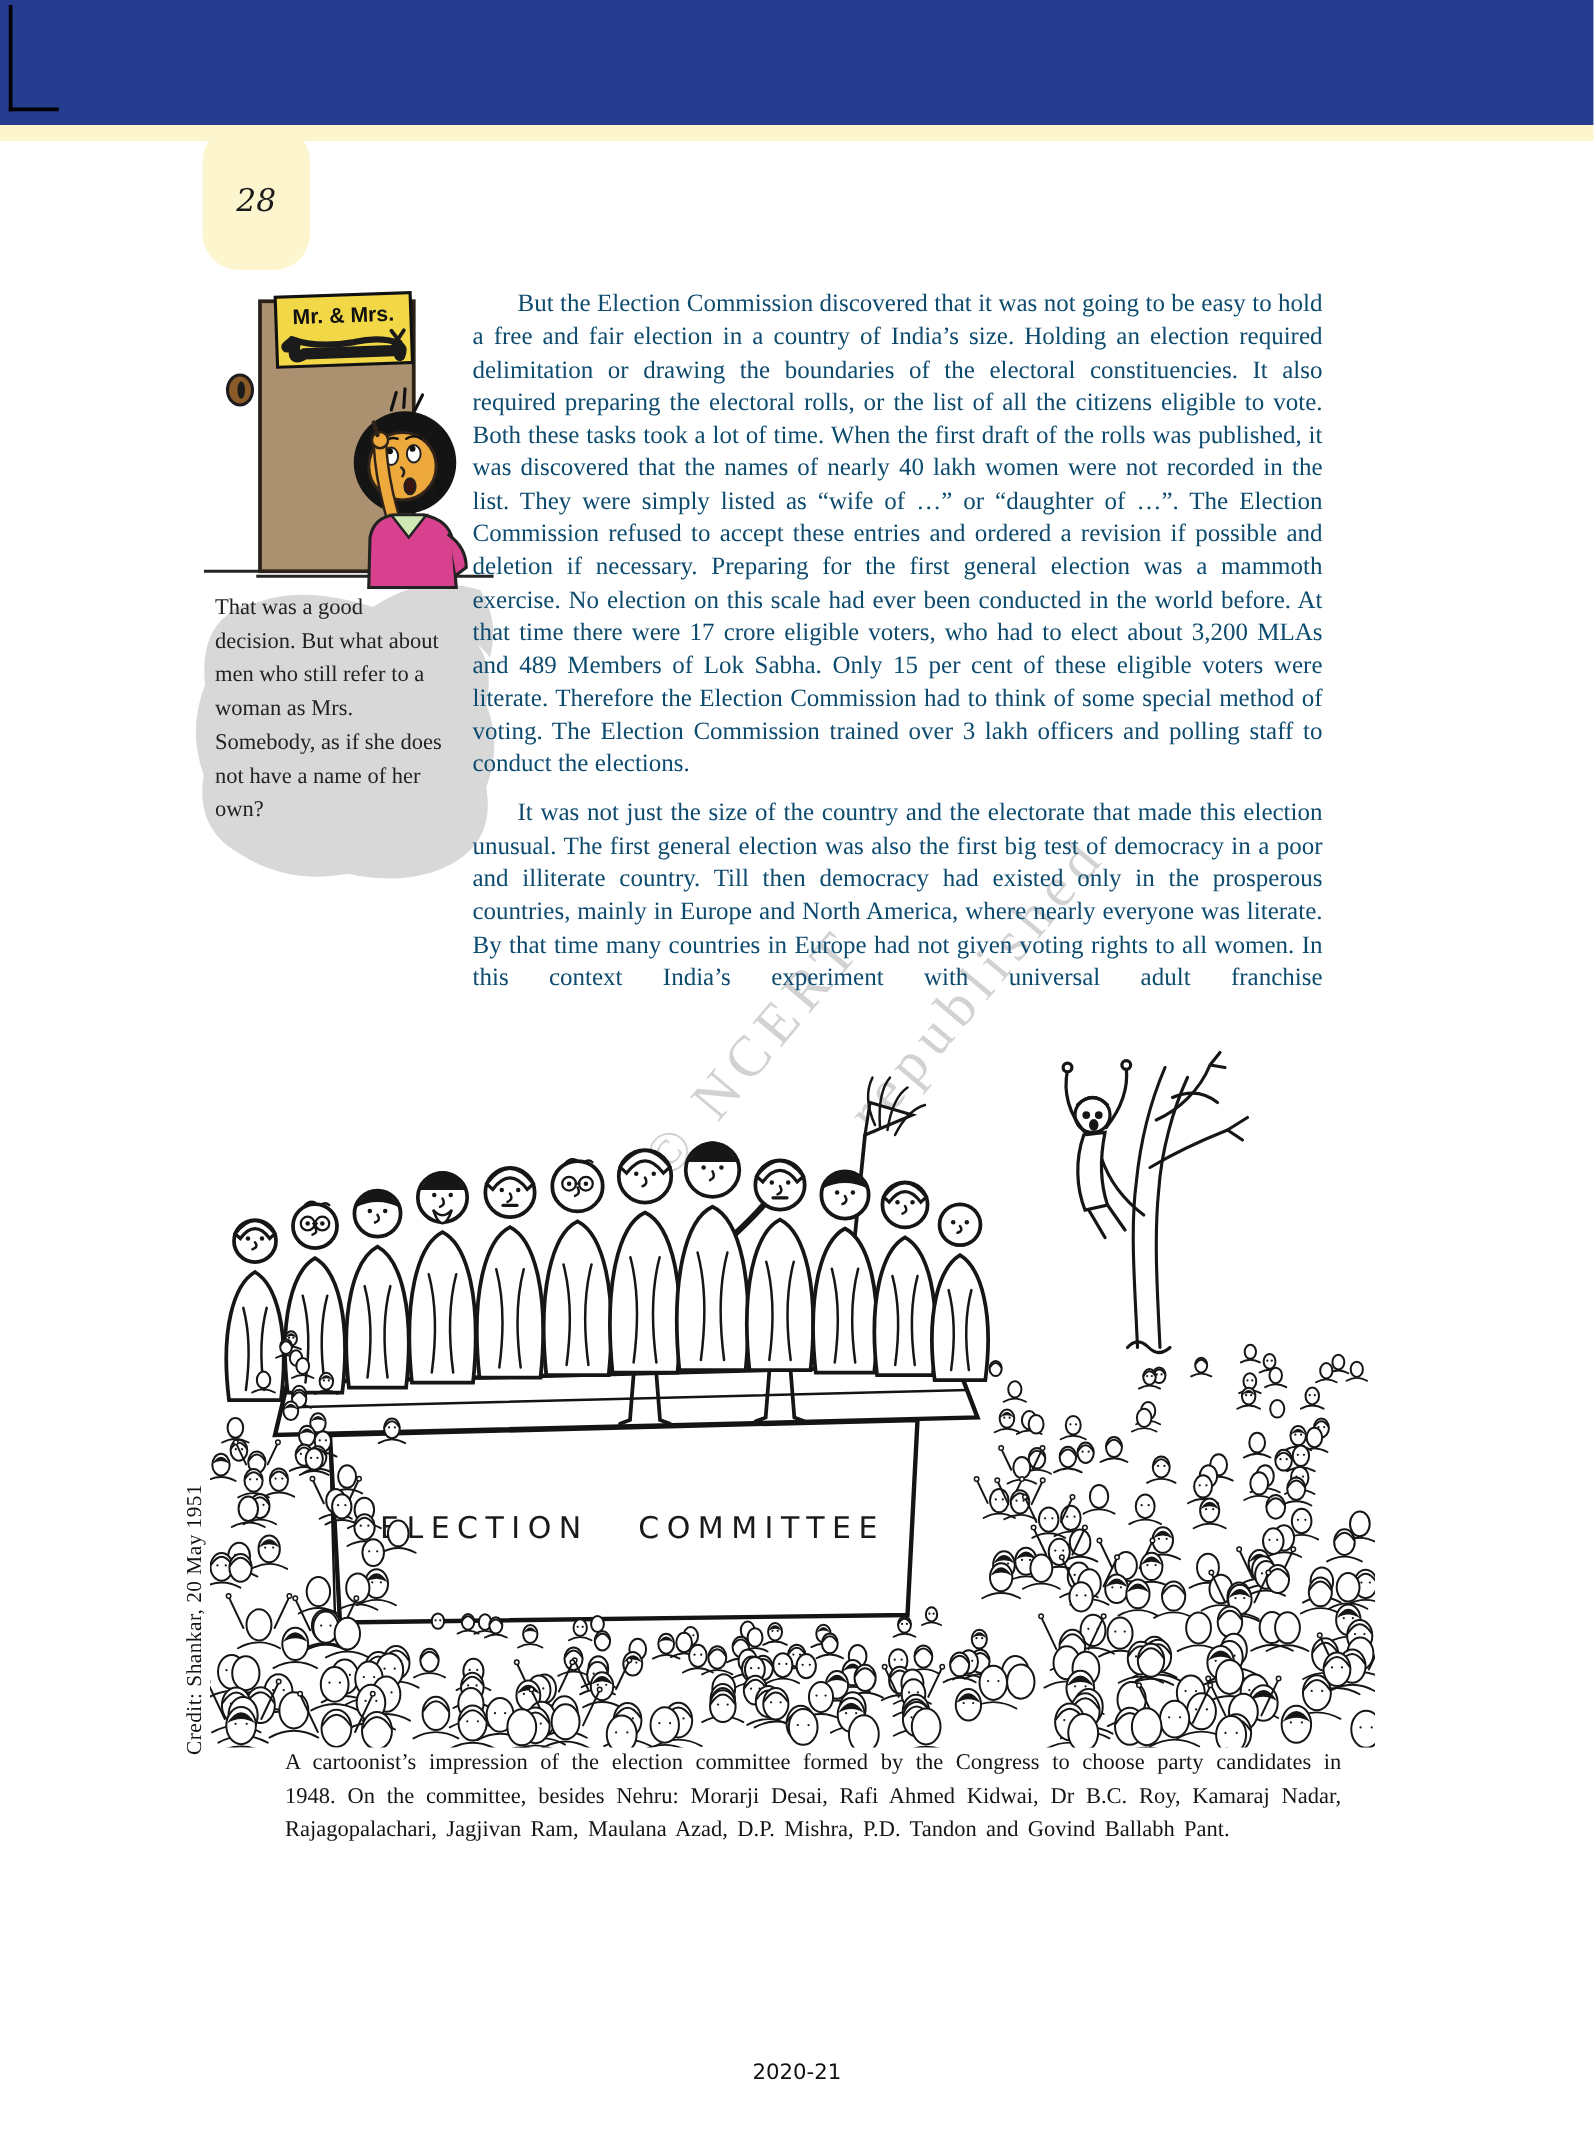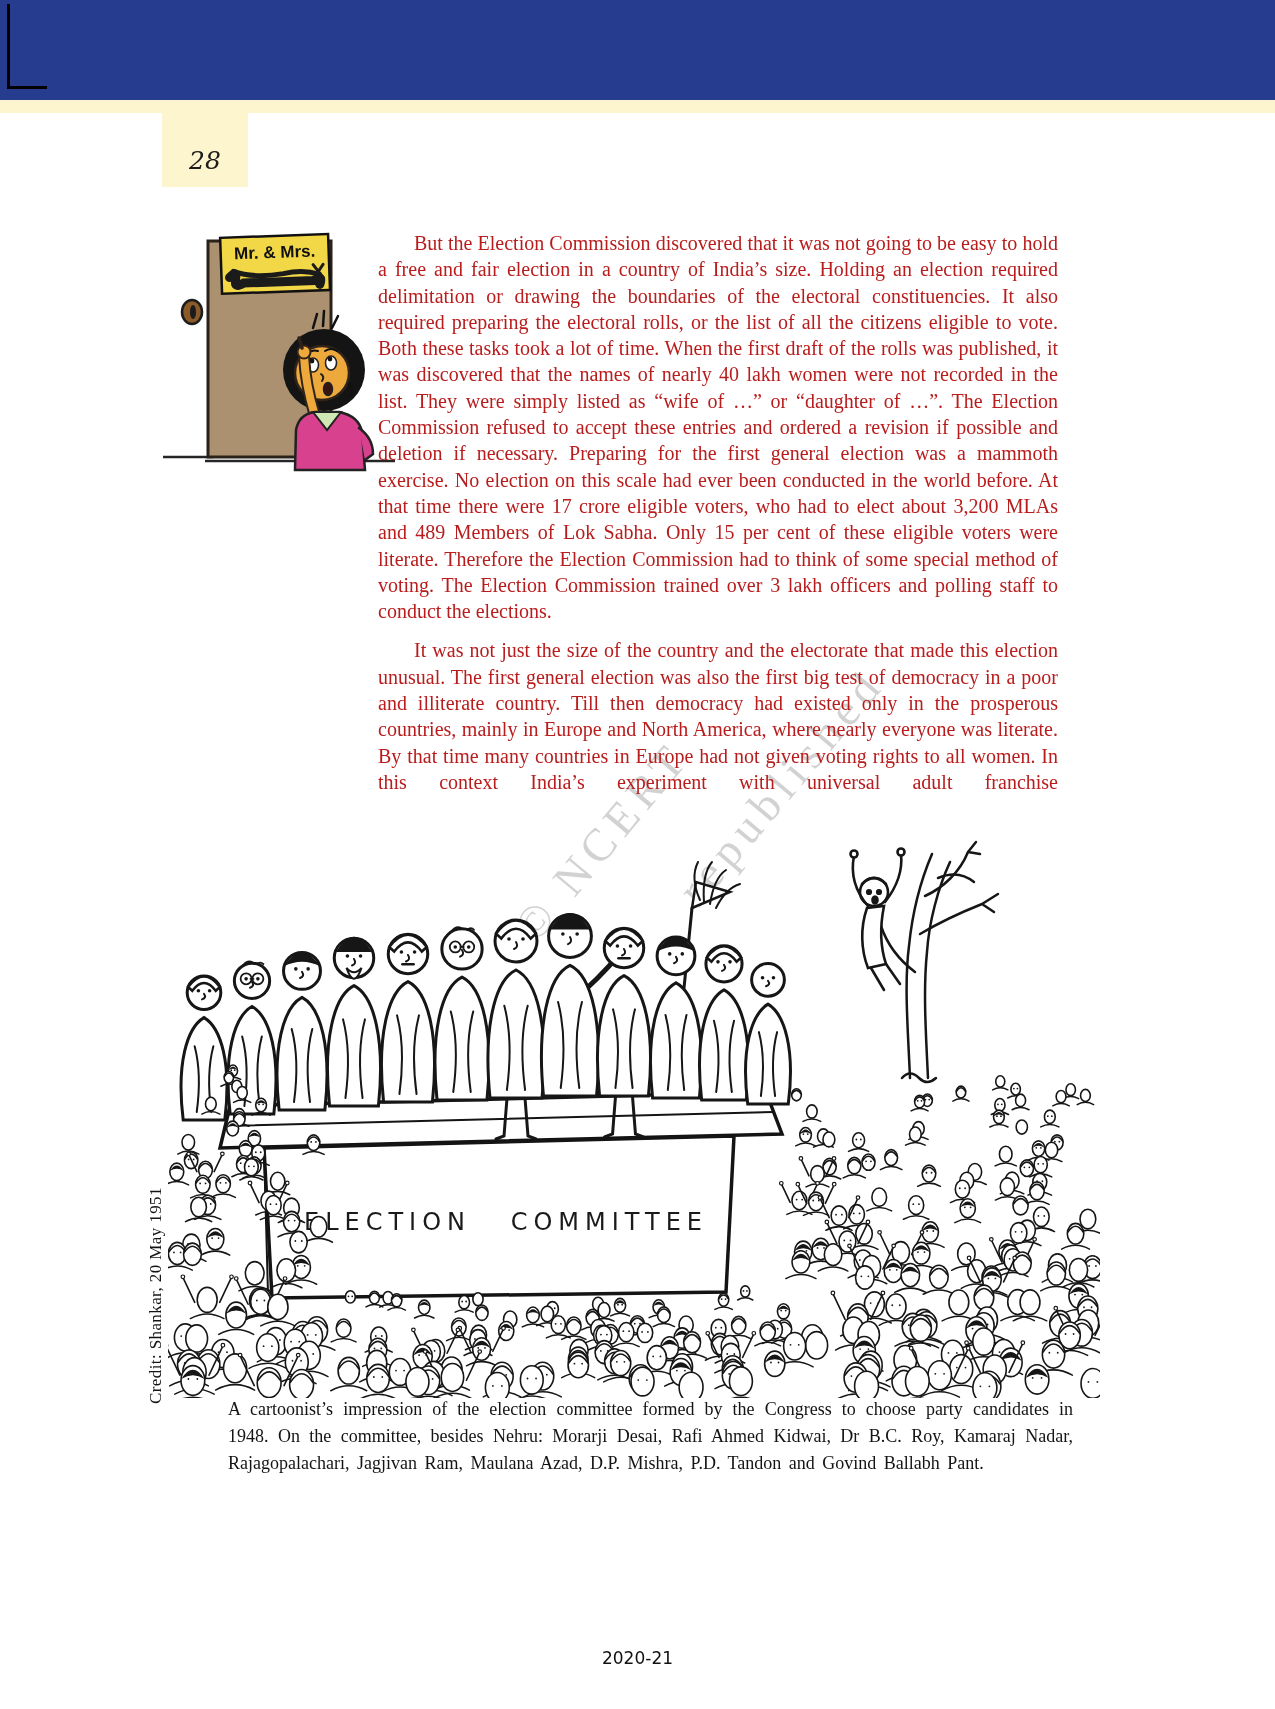--- a/index.html
+++ b/index.html
@@ -4,39 +4,39 @@
 <style>
   html,body{margin:0;padding:0;background:#ffffff;}
   .page{position:relative;width:1275px;height:1709px;background:#fff;overflow:hidden;
         font-family:"Liberation Serif",serif;color:#141414;}
 
   .top-bar{position:absolute;left:0;top:0;width:1275px;height:100px;background:var(--header-blue,#263d8f);}
   .cream-band{position:absolute;left:0;top:100px;width:1275px;height:13px;background:var(--cream,#fdf5cd);}
   .corner-mark{position:absolute;left:7px;top:4px;width:37px;height:82px;
                border-left:3px solid #000;border-bottom:3px solid #000;}
 
-  .page-num-strip{position:absolute;left:162px;top:100px;width:86px;height:87px;
-                  background:var(--cream,#fdf5cd);text-align:center;}
+  .page-num-strip{position:absolute;left:162px;top:100px;width:86px;height:116px;
+                  background:var(--cream,#fdf5cd);text-align:center;border-radius:29px;}
   .page-num-strip span{display:inline-block;margin-top:46px;font-style:italic;font-size:25px;color:#1c1c1c;
                        font-family:"DejaVu Serif",serif;}
 
   .running-title{position:absolute;left:560px;top:140px;width:497px;text-align:right;
                  font-family:"DejaVu Serif",serif;font-style:italic;font-size:27px;
                  color:#8b8b8b;letter-spacing:1px;}
 
   
   .watermark{position:absolute;left:420px;top:590px;width:620px;height:430px;pointer-events:none;}
   .watermark span{position:absolute;font-family:"Liberation Serif",serif;font-size:46px;
                   letter-spacing:7px;color:rgba(105,105,105,0.30);white-space:nowrap;
                   transform:rotate(-50deg);}
   .wm1{left:60px;top:225px;}
   .wm2{left:215px;top:170px;}
 
   .body-text{position:absolute;left:378px;top:230px;width:680px;font-size:20px;line-height:26.3px;
-             text-align:justify;color:#b91c1c;}
+             text-align:justify;color:#0c4a6e;}
   .body-text p{margin:0 0 13px 0;text-indent:36px;}
   .body-text p.cont{text-align-last:justify;}
 
   .door-illo{position:absolute;left:163px;top:224px;width:232px;height:250px;}
   .bubble{position:absolute;left:148px;top:456px;width:252px;height:255px;}
   .bubble-text{position:absolute;left:24px;top:16px;width:186px;font-size:18px;line-height:27px;color:#222;}
 
   .cartoon{position:absolute;left:168px;top:838px;width:932px;height:560px;}
   .cartoon svg{display:block;}
   #platform-label{font-family:"DejaVu Sans",sans-serif;font-size:24px;letter-spacing:6px;
@@ -65,20 +65,28 @@
   <div class="page-num-strip">
     <span>28</span>
   </div>
 
 
   <div class="watermark">
     <span class="wm1">© NCERT</span>
     <span class="wm2">republished</span>
   </div>
 
+  <div class="bubble">
+    <svg width="252" height="255" viewBox="0 0 252 255">
+      <path d="M34,36 Q12,52 16,92 Q2,128 15,164 Q8,206 42,226 Q82,252 130,243 Q182,254 217,233
+               Q248,214 241,174 Q254,138 241,108 Q250,66 220,46 Q196,20 152,30 Q94,12 58,26 Q40,28 34,36 Z" style="fill:var(--bubble-gray,#d8d8d8)"></path>
+      <path d="M150,30 Q190,2 236,16 Q252,40 244,70 Q230,52 208,46 Z" style="fill:var(--bubble-gray,#d8d8d8)"></path>
+    </svg>
+    <div class="bubble-text">That was a good decision. But what about men who still refer to a woman as Mrs. Somebody, as if she does not have a name of her own?</div>
+  </div>
 
   <div class="door-illo">
     <svg width="232" height="250" viewBox="0 0 232 250">
 
       <path d="M0,233 H50 M42,237 H232" stroke="#262626" stroke-width="2.5" fill="none"></path>
 
       <rect x="45" y="17" width="123" height="216" style="fill:var(--door-tan,#ab9170)" stroke="#2a2118" stroke-width="3"></rect>
 
       <g>
         <ellipse cx="29" cy="88" rx="10" ry="12" fill="#8a5a28" stroke="#1c1c1c" stroke-width="2.5"></ellipse>

